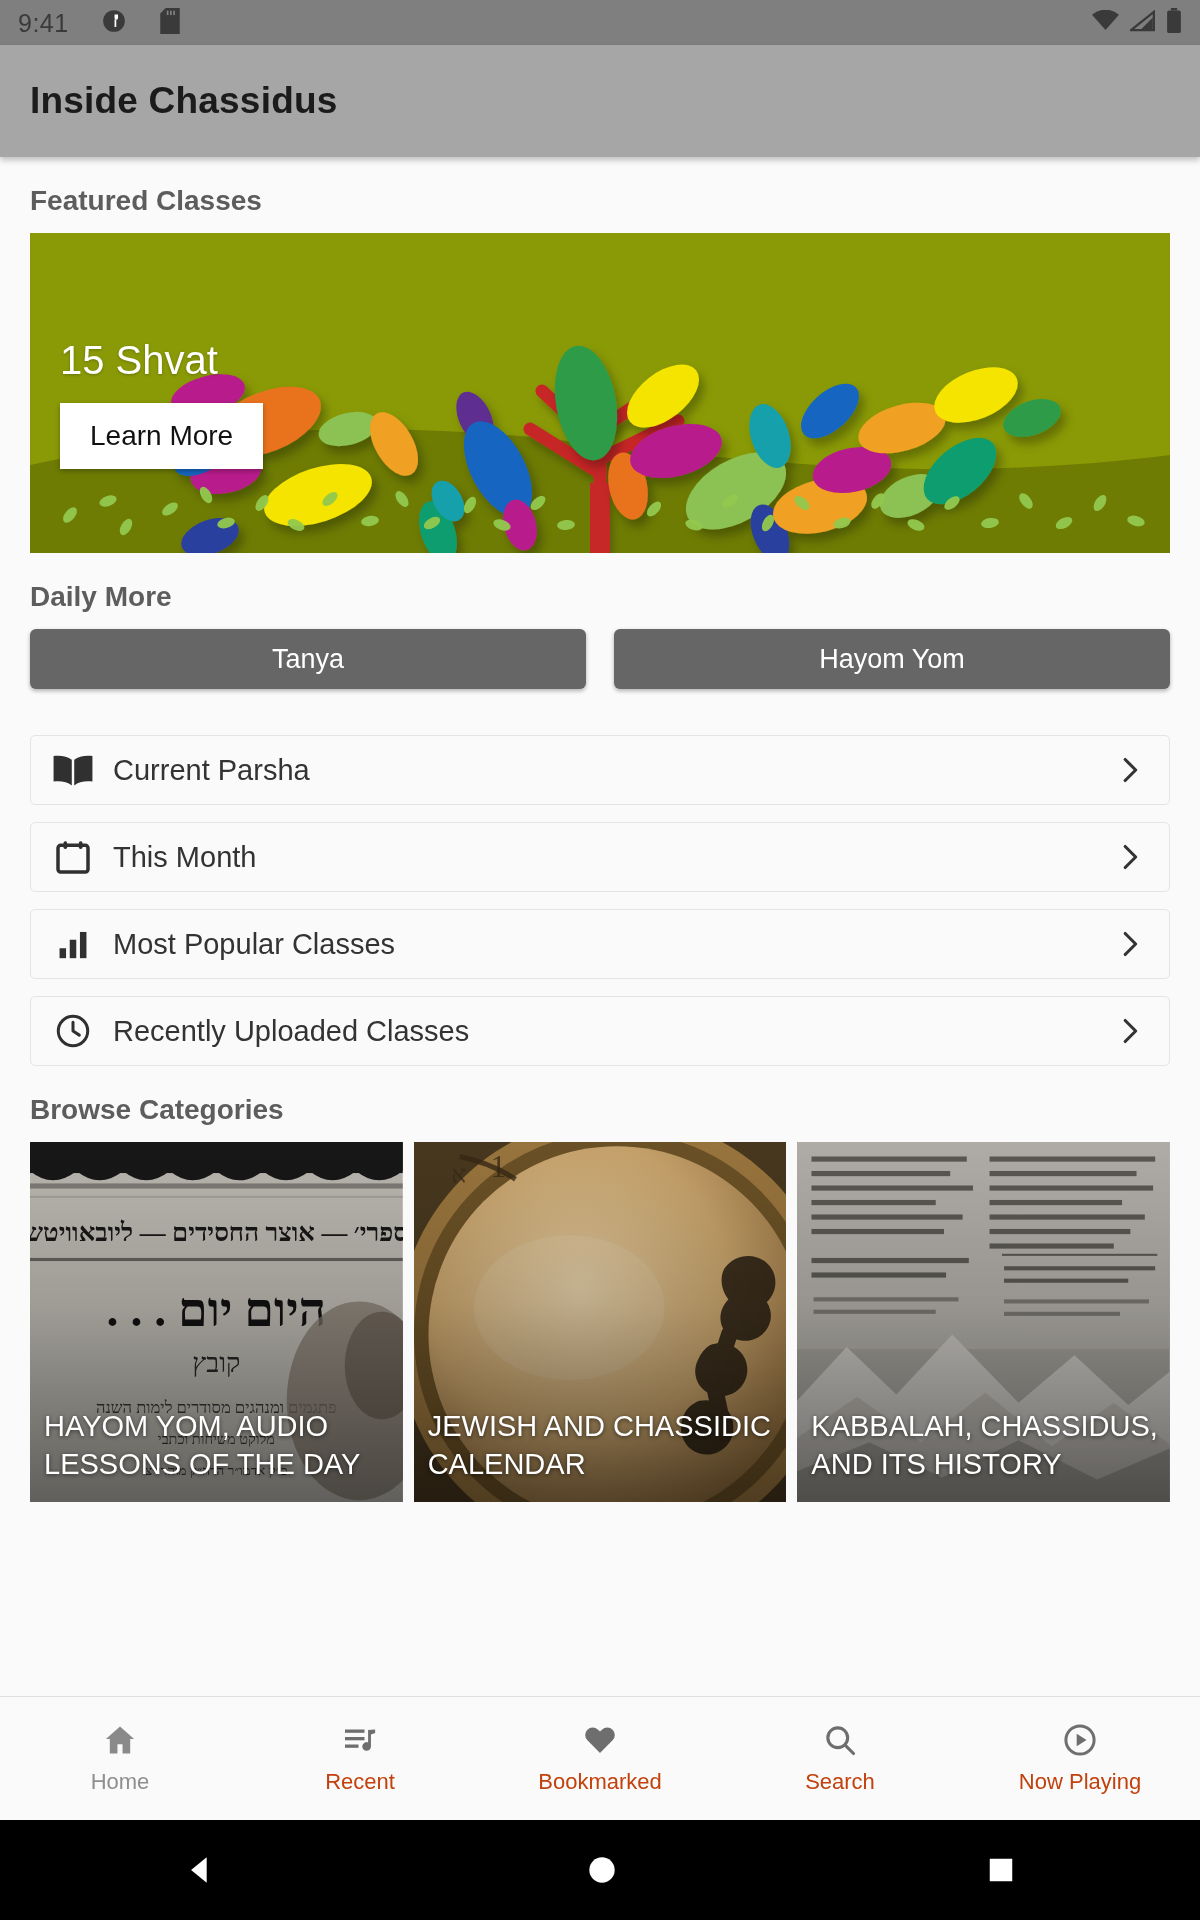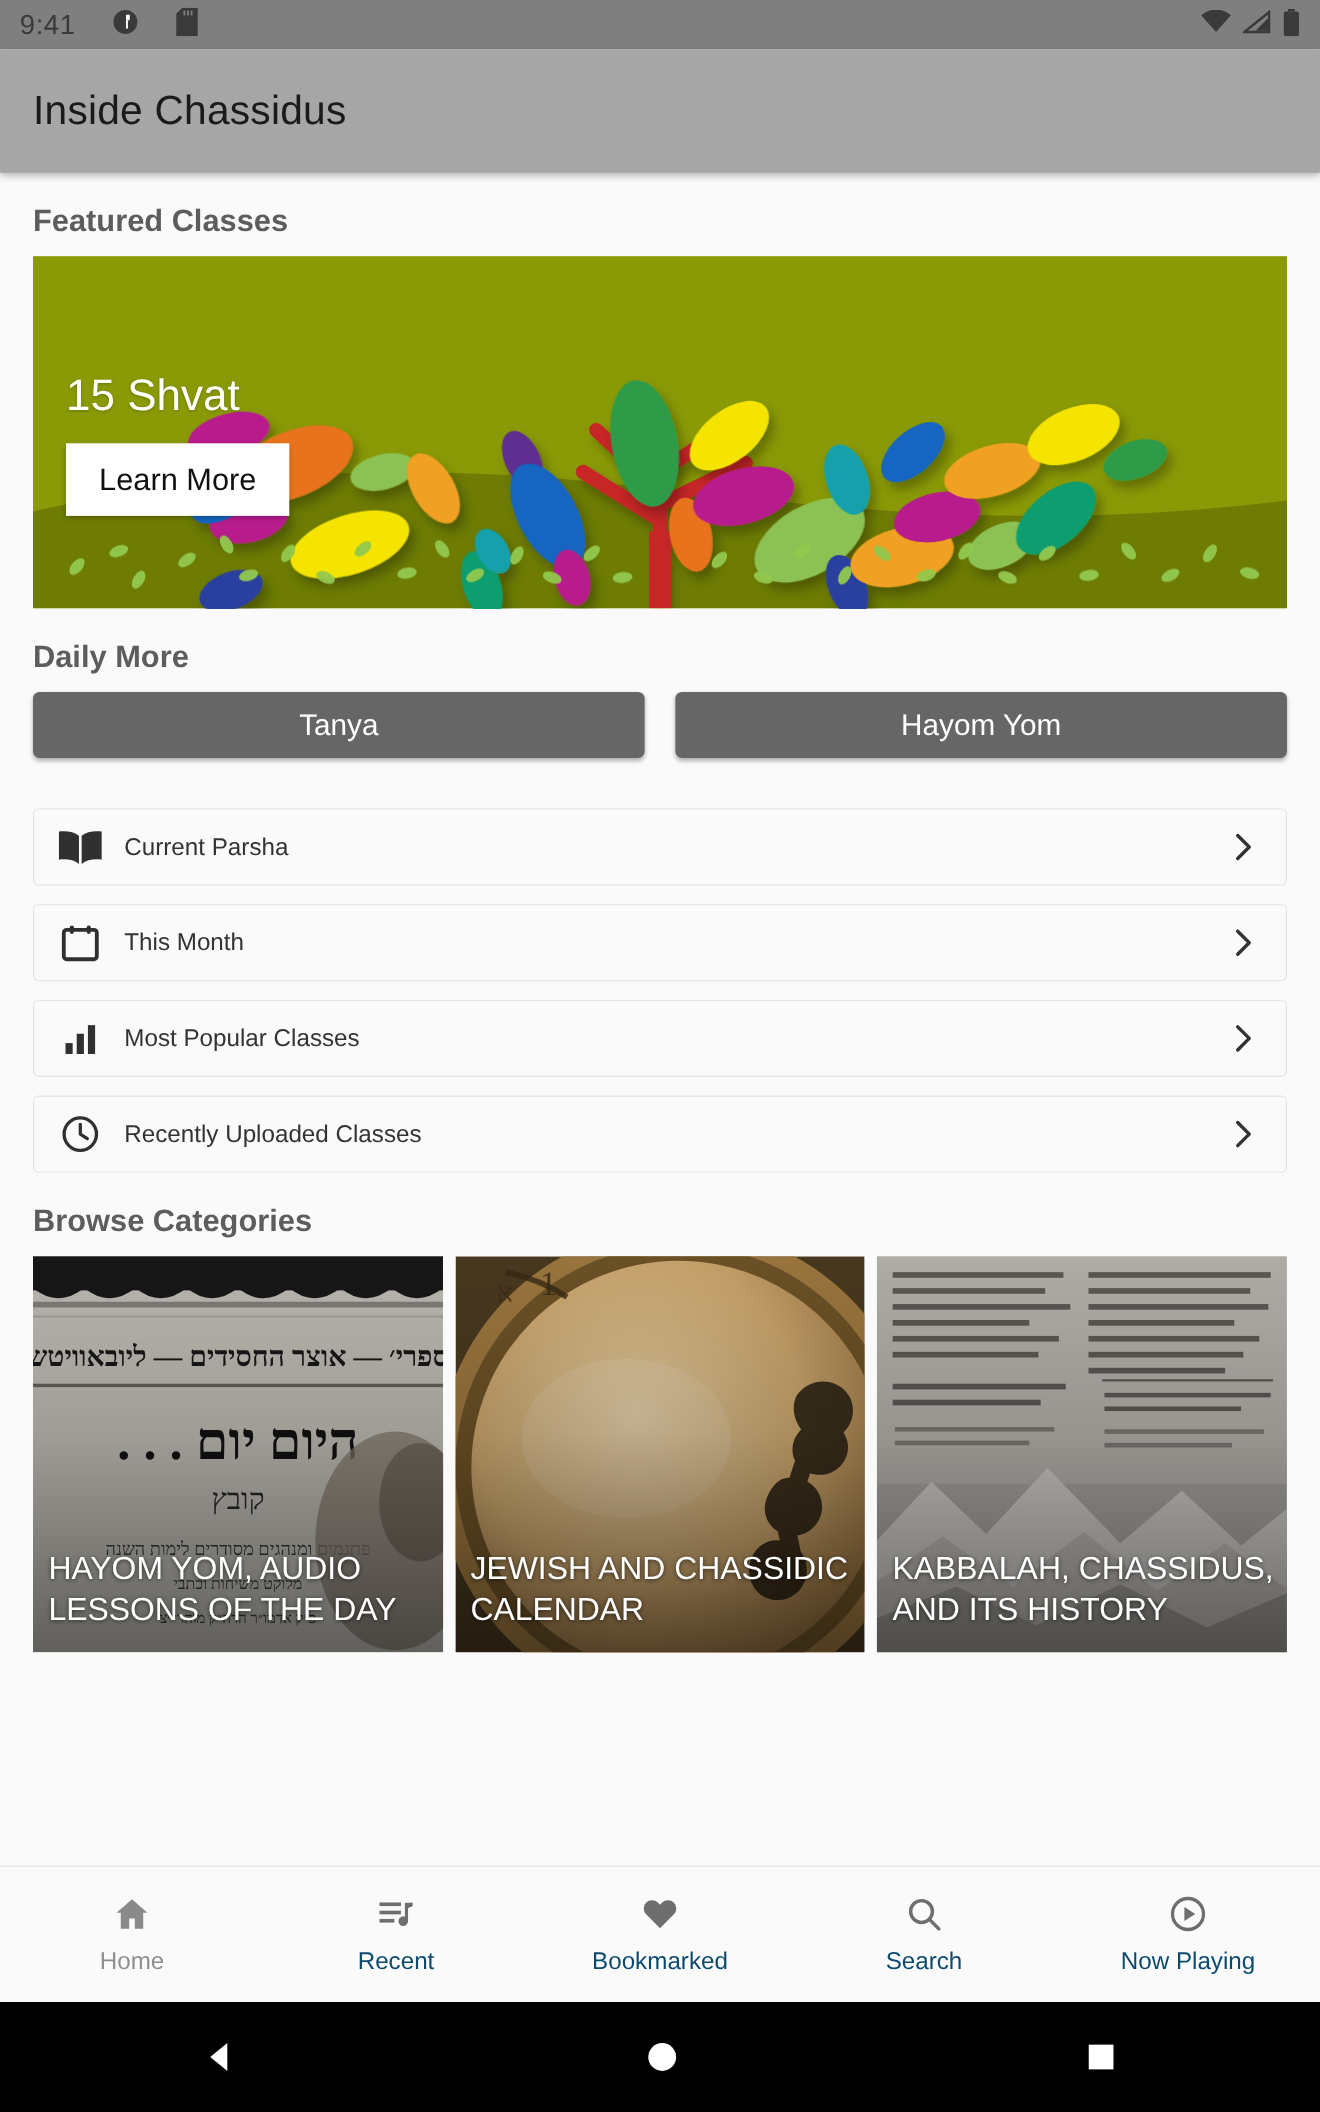--- a/index.html
+++ b/index.html
@@ -21,21 +21,21 @@
   .sb-time{ font-size:25px; font-weight:400; color:#3a3a3a; letter-spacing:.5px;}
   .sb-right{ display:flex; align-items:center; gap:11px; }
 
   
   .app-bar{
     height:112px; background:#a6a6a6;
     display:flex; align-items:center; padding:0 30px;
     box-shadow:0 3px 6px rgba(0,0,0,.25);
     position:relative; z-index:5;
   }
-  .app-title{ font-size:37px; font-weight:400; color:#1b1b1b; letter-spacing:.2px;}
+  .app-title{ font-size:37px; font-weight:700; color:#1b1b1b; letter-spacing:.2px;}
 
   
   .content{
     position:absolute; top:157px; left:0; right:0; bottom:205px;
     background:#fafafa; overflow:hidden;
   }
   .section-title{
     font-size:28px; font-weight:700; color:#5d5d5d;
     margin:28px 0 16px 30px;
   }
@@ -70,21 +70,21 @@
   }
 
   
   .list{ margin:46px 30px 0 30px; display:flex; flex-direction:column; gap:17px;}
   .row{
     height:70px; background:#fafafa; border:1px solid #e4e4e4;
     border-radius:5px; display:flex; align-items:center;
     padding:0 22px 0 16px; cursor:pointer;
   }
   .row-icon{ width:52px; display:flex; align-items:center; justify-content:center; color:#303030;}
-  .row-label{ flex:1; font-size:22px; color:#333; margin-left:14px;}
+  .row-label{ flex:1; font-size:29px; color:#333; margin-left:14px;}
   .chev{ color:#333; display:flex; align-items:center;}
 
   
   .cards{ display:flex; gap:11px; margin:4px 30px; }
   .card{
     flex:1; height:360px; position:relative; overflow:hidden; cursor:pointer;
   }
   .card .bg{ position:absolute; inset:0; }
   .card .shade{
     position:absolute; inset:0;
@@ -98,21 +98,21 @@
   }
 
   
   .bottom-nav{
     position:absolute; left:0; right:0; bottom:100px; height:124px;
     background:#fafafa; display:flex; align-items:center;
     border-top:1px solid #e0e0e0; z-index:9;
   }
   .nav-item{
     flex:1; display:flex; flex-direction:column; align-items:center;
-    justify-content:center; gap:7px; cursor:pointer; color:#0c4a6e;
+    justify-content:center; gap:7px; cursor:pointer; color:#c2410c;
   }
   .nav-item.active{ color:#8f8f8f; }
   .nav-label{ font-size:22px; }
 
   
   .sys-nav{
     position:absolute; left:0; right:0; bottom:0; height:100px;
     background:#000; display:flex; align-items:center; justify-content:space-around;
   }
   .sys-btn{ display:flex; align-items:center; justify-content:center; cursor:pointer;}

